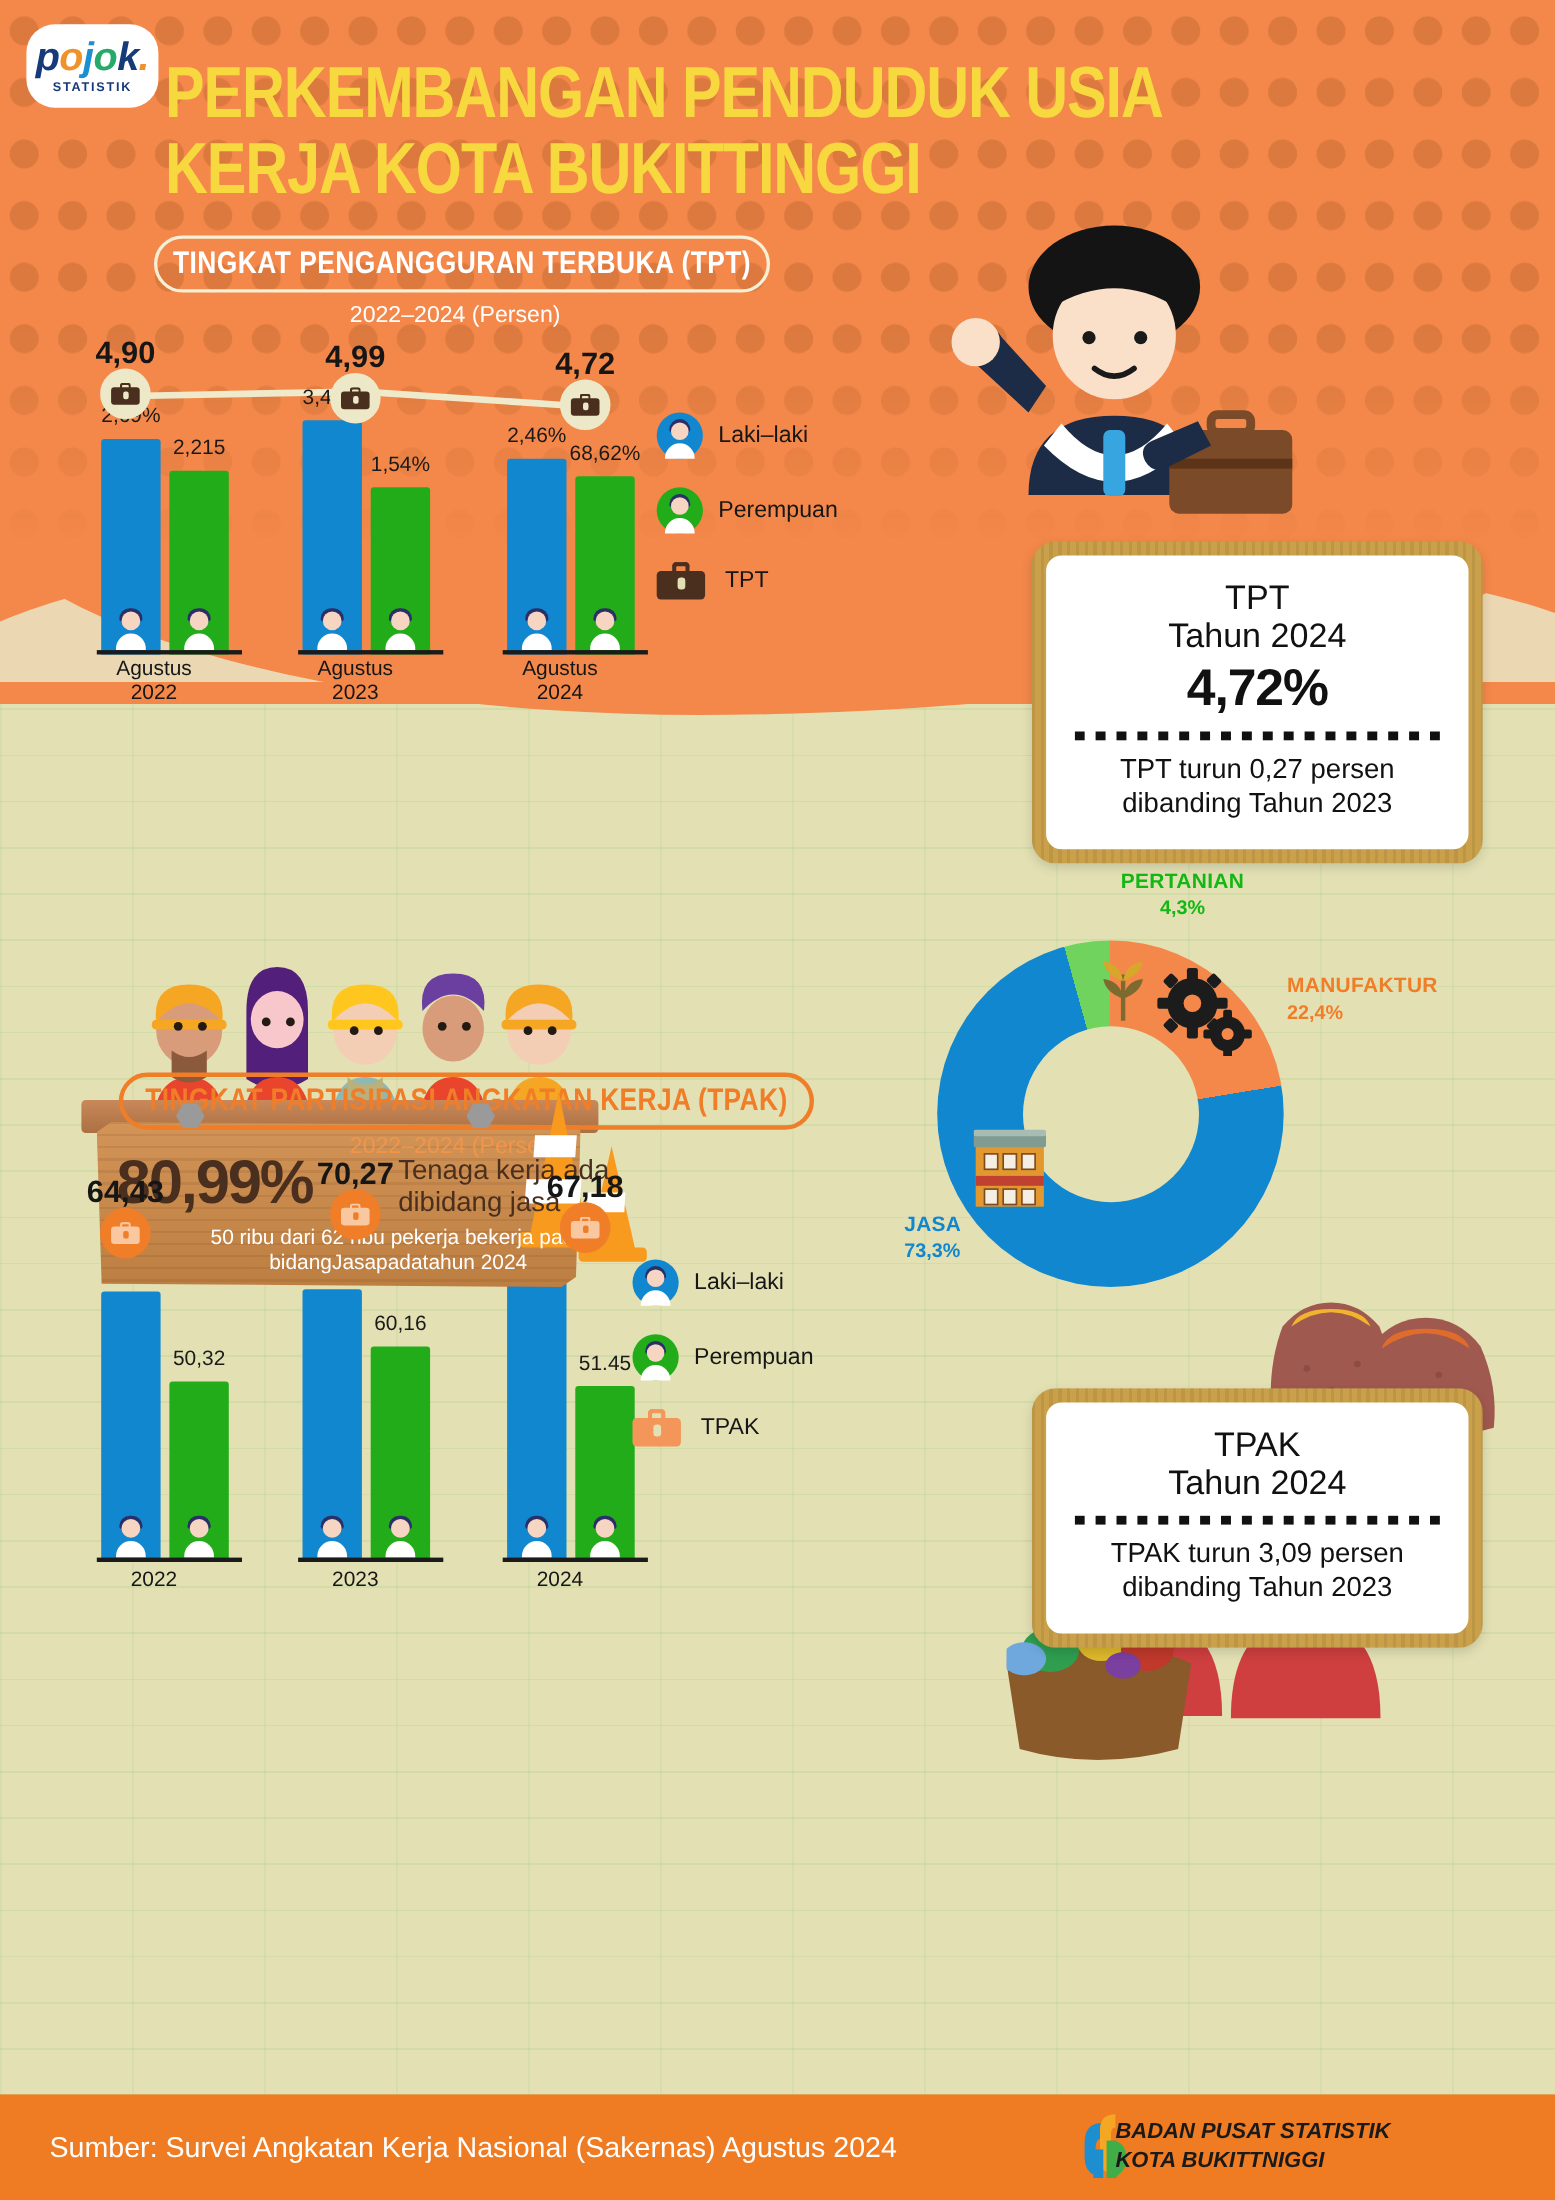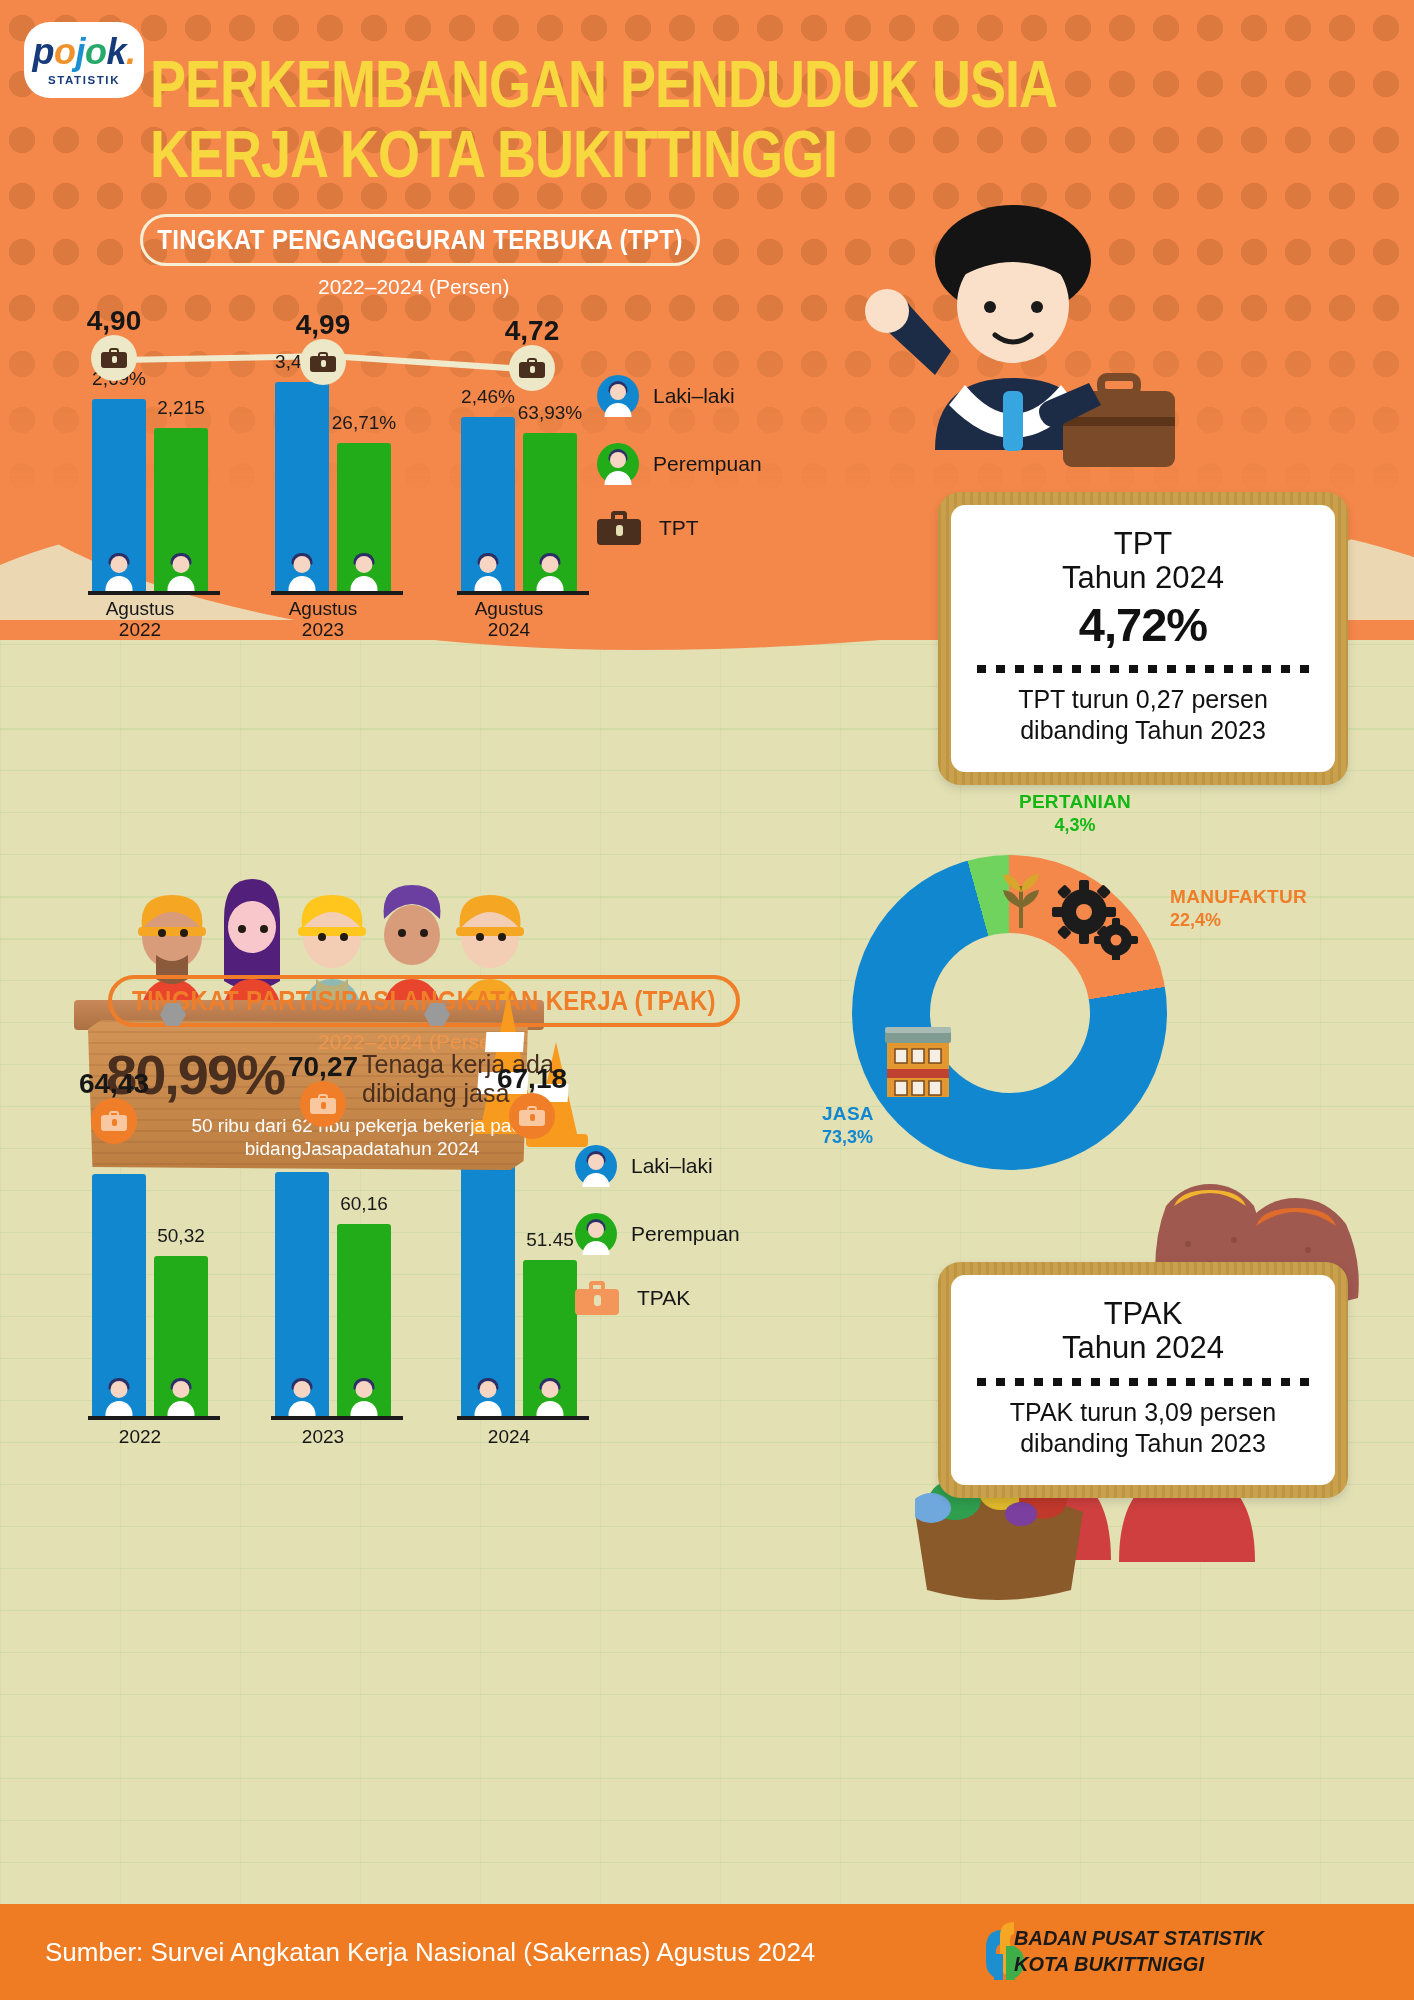--- a/index.html
+++ b/index.html
@@ -296,42 +296,42 @@
         <div class="bar male" style="height:213px;">
           <div class="vlab">3,45%</div>
           <div class="av m">
               <div class="ring"></div>
               <div class="hair"></div>
               <div class="head"></div>
               <div class="body"></div>
             </div>
         </div>
         <div class="bar female" style="height:152px;">
-          <div class="vlab">26,71%</div>
+          <div class="vlab">1,54%</div>
           <div class="av f">
               <div class="ring"></div>
               <div class="hair"></div>
               <div class="head"></div>
               <div class="body"></div>
             </div>
         </div>
       </div>
 
       <div class="grp" style="left:381px;">
         <div class="bar male" style="height:178px;">
           <div class="vlab">2,46%</div>
           <div class="av m">
               <div class="ring"></div>
               <div class="hair"></div>
               <div class="head"></div>
               <div class="body"></div>
             </div>
         </div>
         <div class="bar female" style="height:162px;">
-          <div class="vlab">63,93%</div>
+          <div class="vlab">68,62%</div>
           <div class="av f">
               <div class="ring"></div>
               <div class="hair"></div>
               <div class="head"></div>
               <div class="body"></div>
             </div>
         </div>
       </div>
 
     </div>

